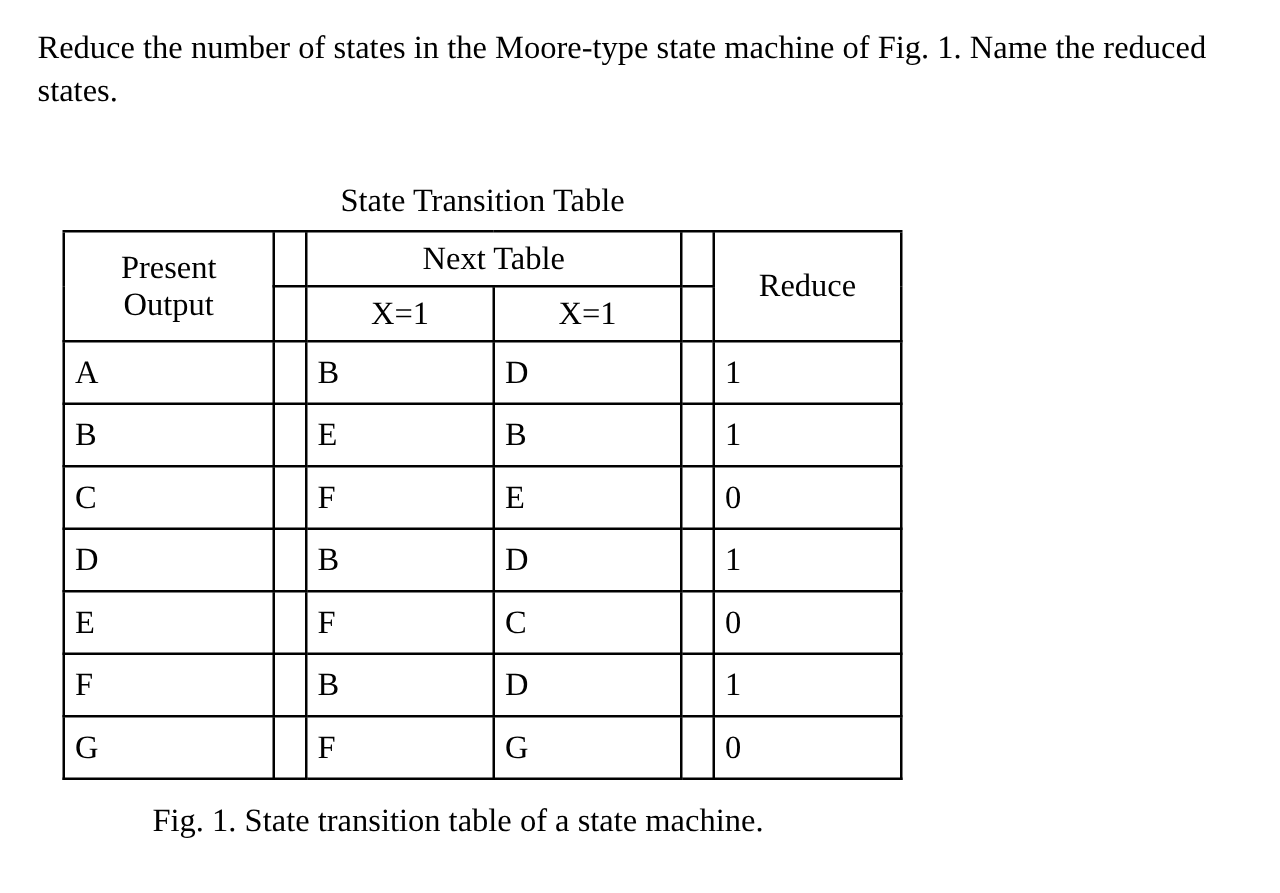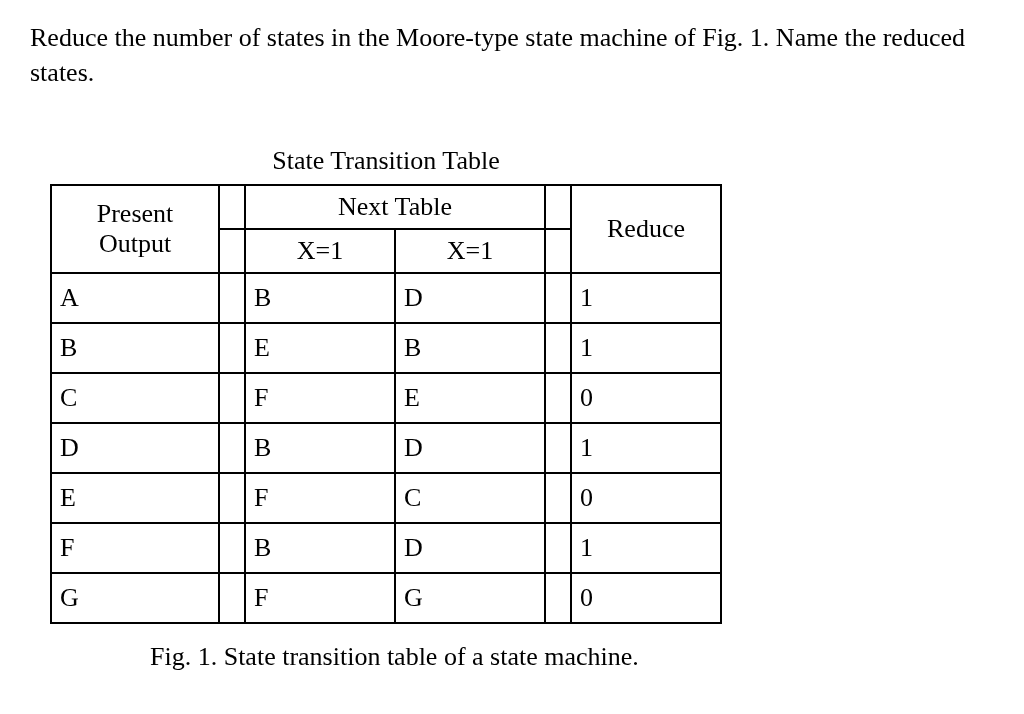--- a/index.html
+++ b/index.html
@@ -58,21 +58,21 @@
     border-bottom: none;
   }
 
   
   tr.hdr1 th, tr.hdr1 td { height: 34px; }
   tr.hdr2 th, tr.hdr2 td { height: 34px; }
   tr.datarow td { height: 40px; }
 
   .caption {
     margin-top: 18px;
-    margin-left: 120px;
+    margin-left: 92px;
     font-size: 26px;
   }
 </style>
 </head>
 <body>
 
 <div class="prompt">Reduce the number of states in the Moore-type state machine of Fig. 1.  Name the reduced states.</div>
 
 <table class="stt">
   <colgroup>

